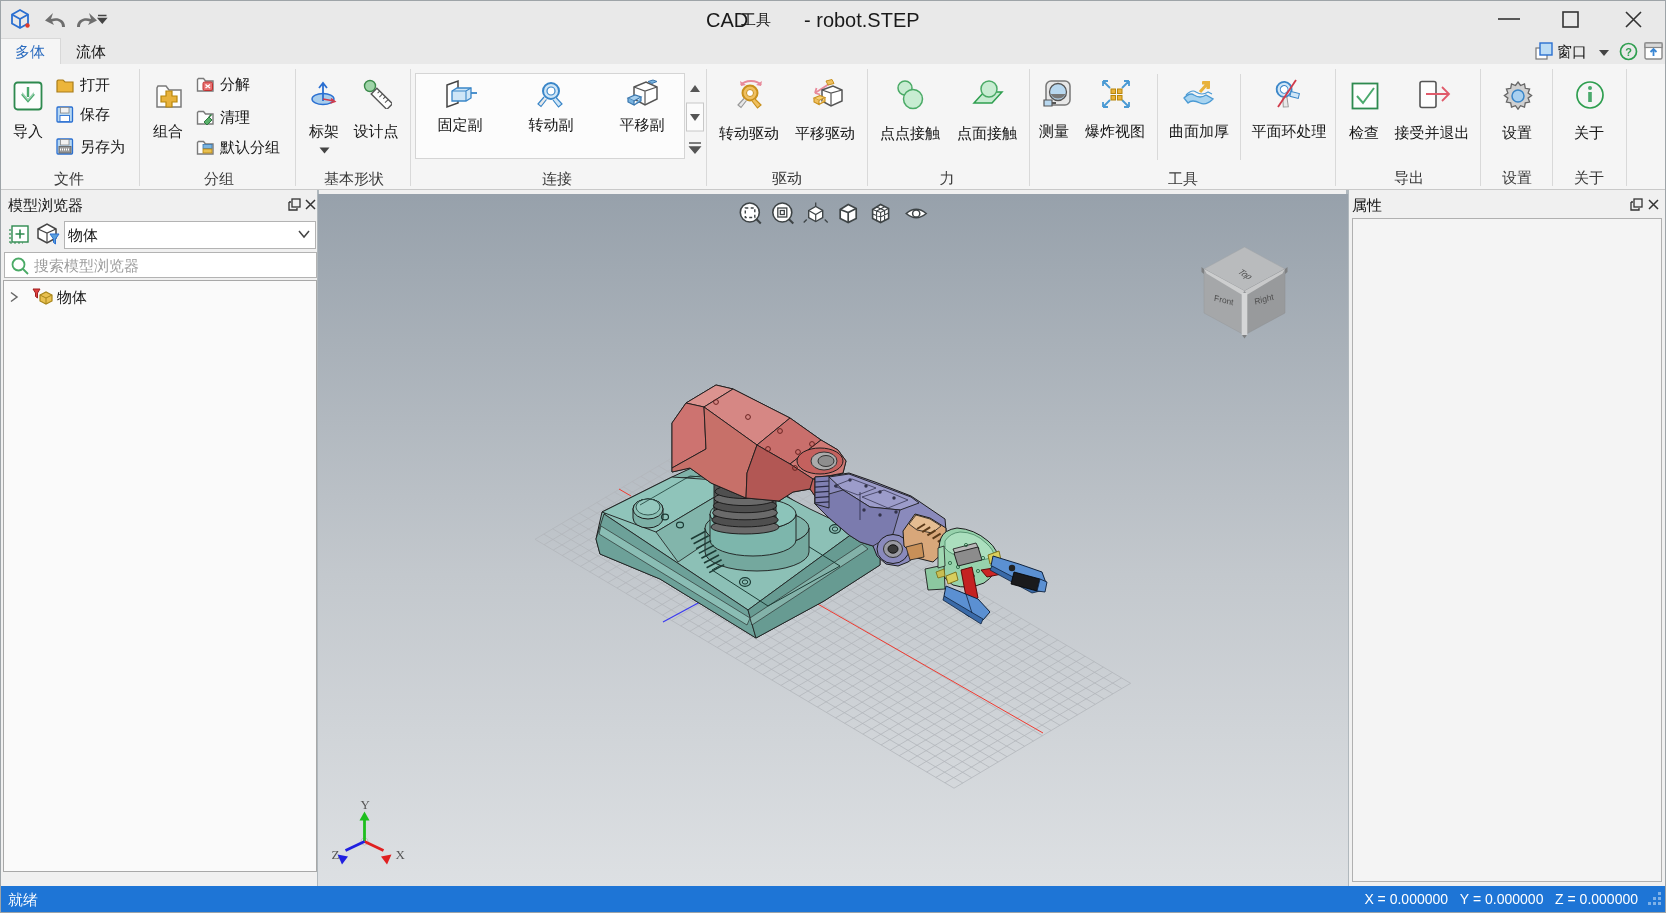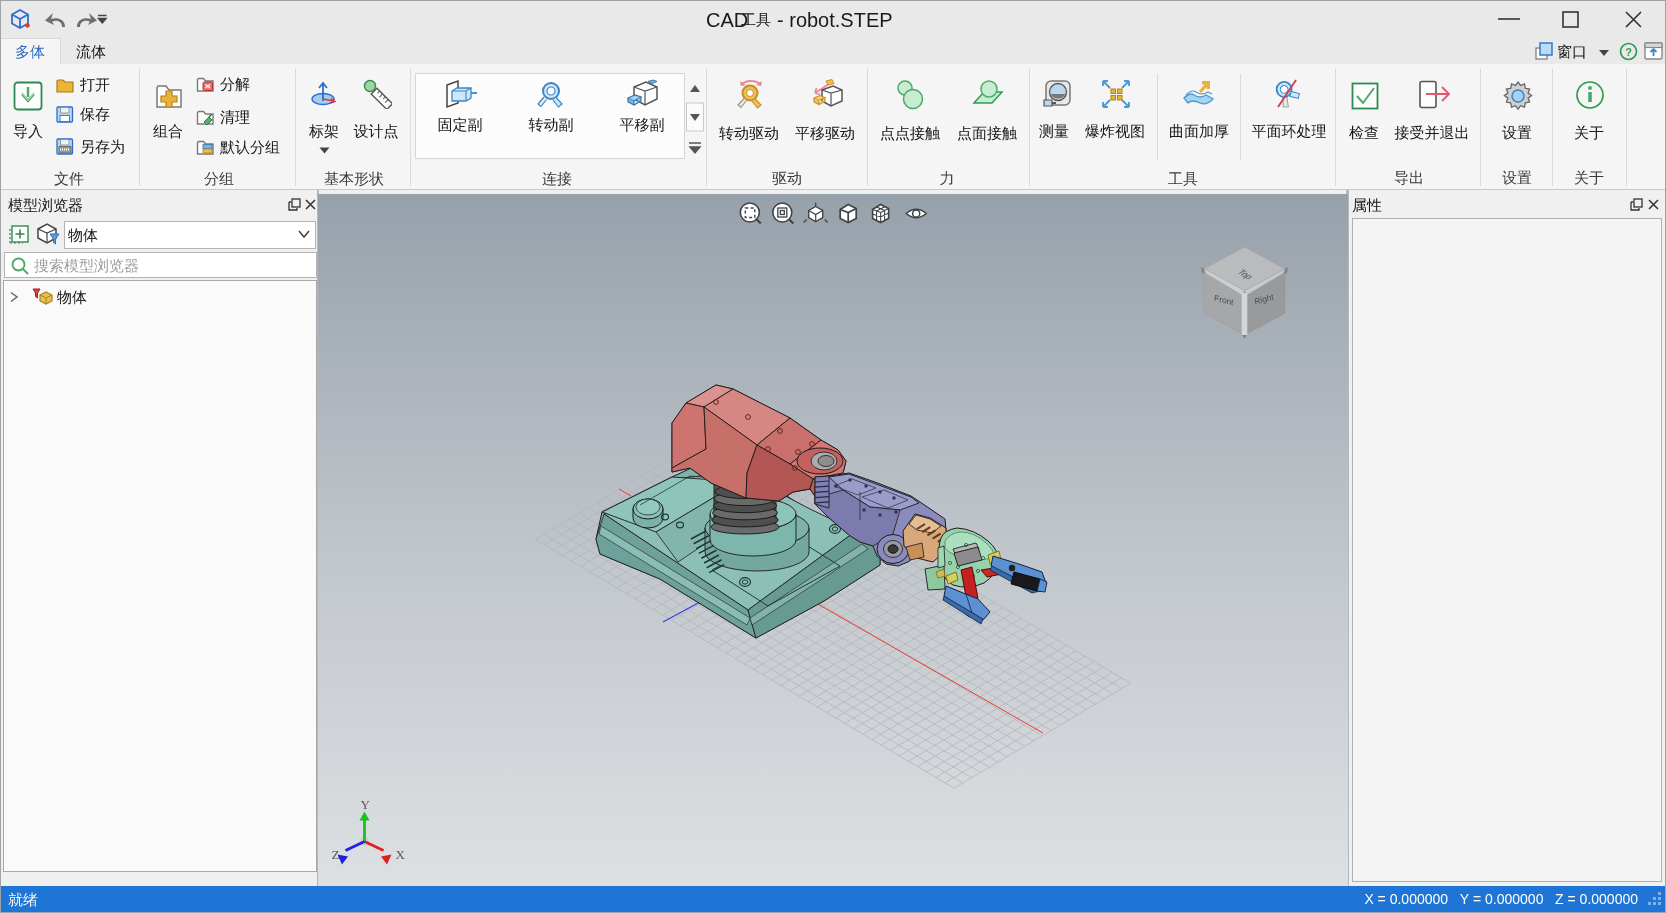--- a/index.html
+++ b/index.html
@@ -21,21 +21,21 @@
 #rbox{position:absolute;left:1352px;top:218px;width:310px;height:664px;background:#f4f4f4;border:1px solid #b0b0b0}
 #lsplit{position:absolute;left:317px;top:190px;width:2px;height:696px;background:#b0b8bd}
 #rsplit{position:absolute;left:1346px;top:190px;width:3px;height:696px;background:#b0b8bd}
 #statusbar{position:absolute;left:0;top:886px;width:1666px;height:27px;background:#1e75d6}
 #coords{position:absolute;right:28px;top:886px;height:35px;line-height:27px;color:#fff;font-size:14px}
 .winborder{position:absolute;left:0;top:0;width:1666px;height:913px;
 box-shadow:inset 0 0 0 1px #9ea4a8;pointer-events:none;z-index:99}
 </style></head><body>
 <div id="titlebar"></div>
 <div class="tspan" style="left:706px">CAD</div>
-<div class="tspan" style="left:777px">- robot.STEP</div>
+<div class="tspan" style="left:804px">- robot.STEP</div>
 <div id="tabrow"></div>
 <div id="tab1"></div>
 <div id="ribbon"></div>
 <div class="vsep" style="left:139px"></div>
 <div class="vsep" style="left:295px"></div>
 <div class="vsep" style="left:410px"></div>
 <div class="vsep" style="left:706px"></div>
 <div class="vsep" style="left:867px"></div>
 <div class="vsep" style="left:1029px"></div>
 <div class="vsep" style="left:1335px"></div>

